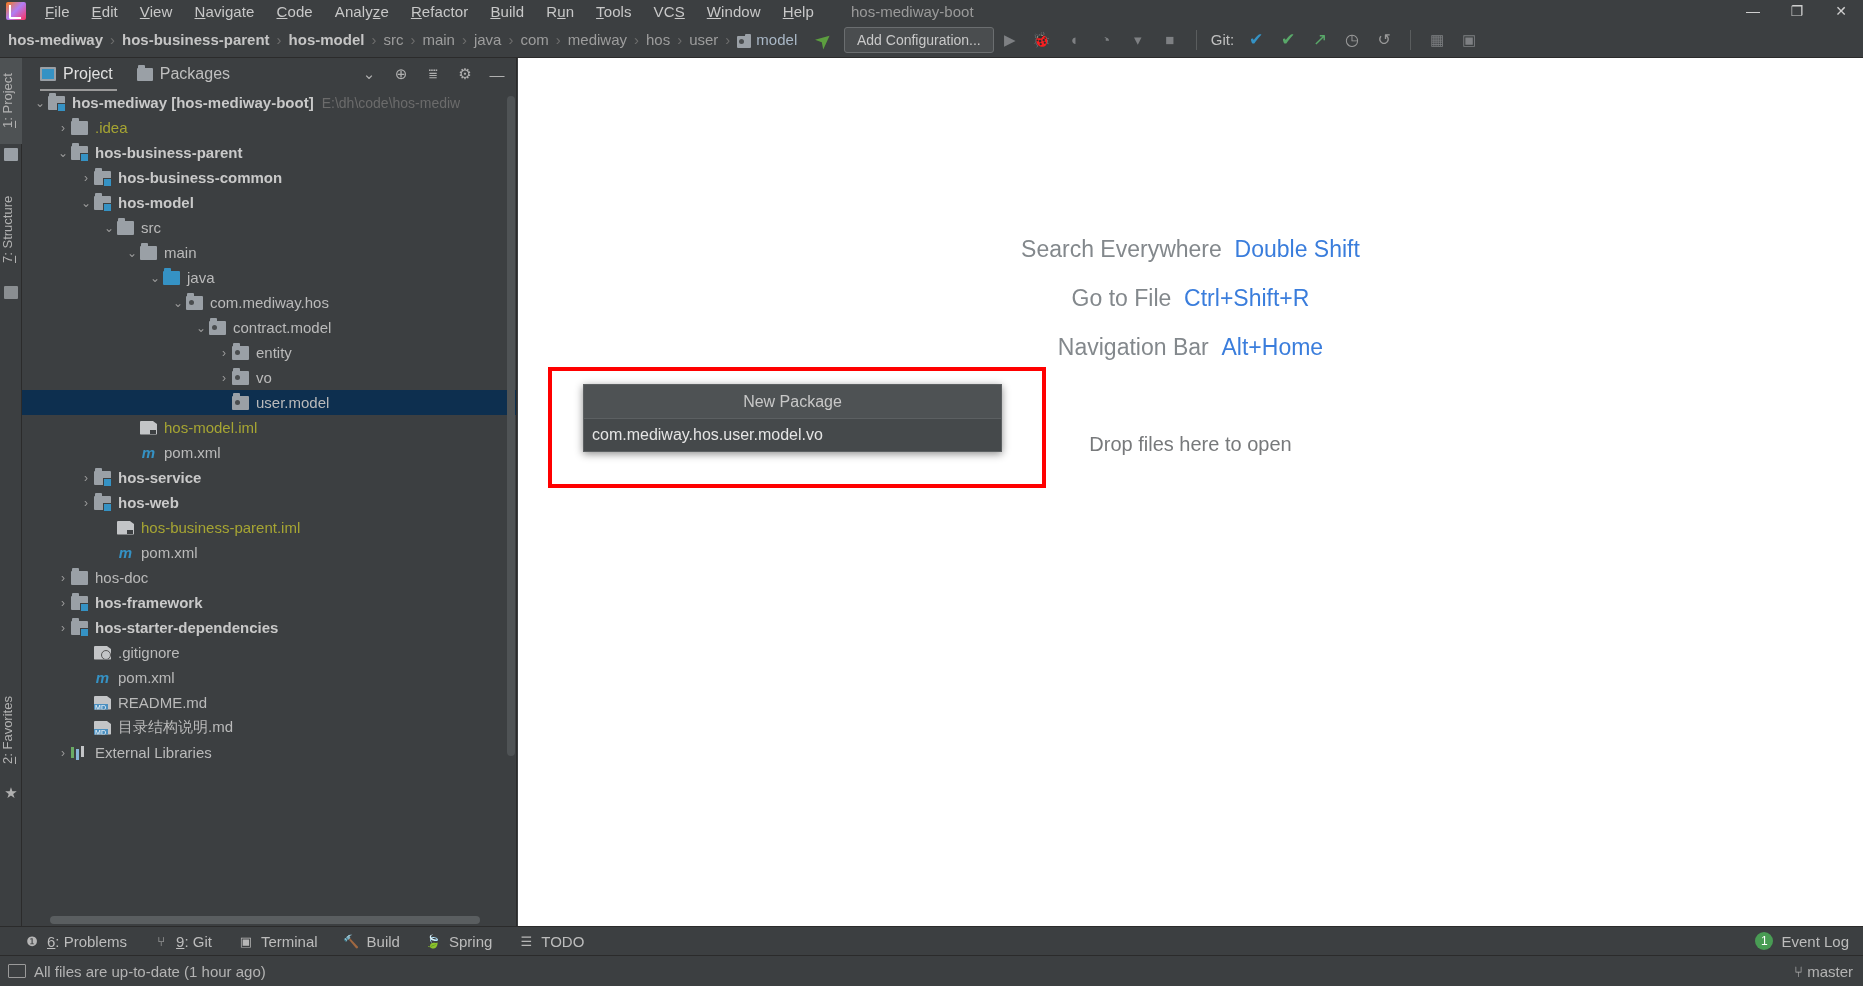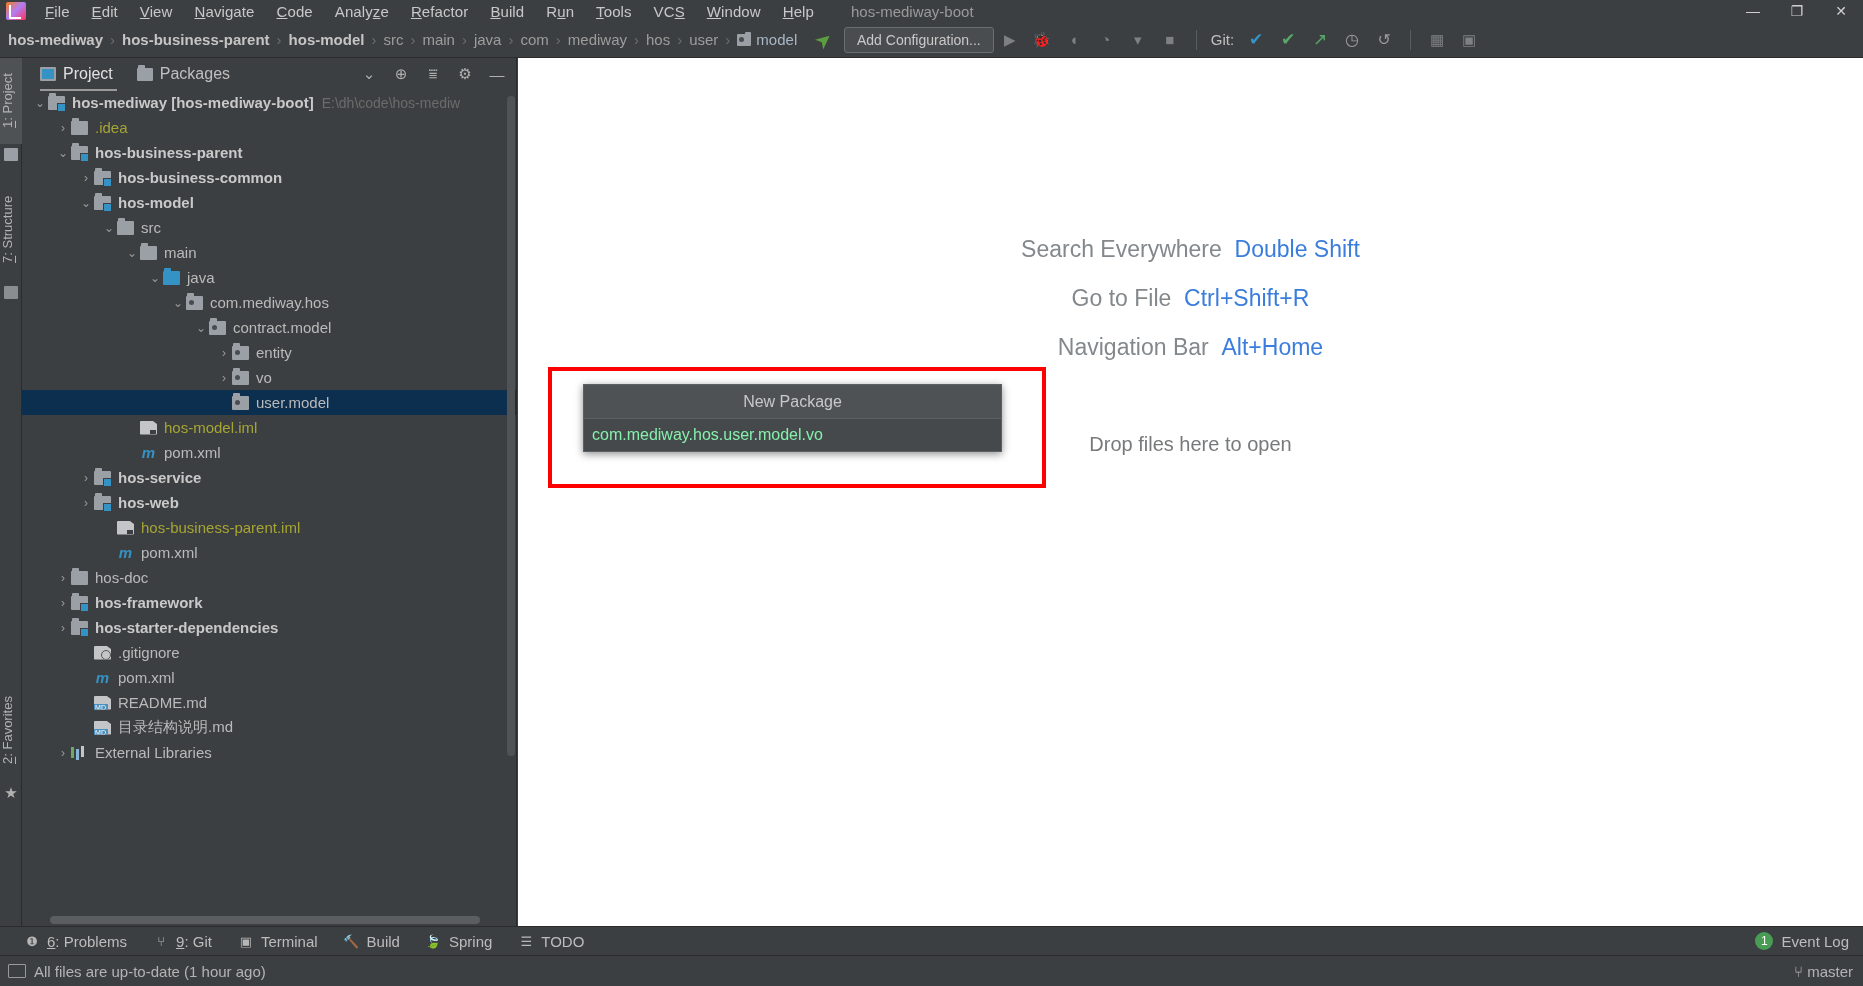--- a/index.html
+++ b/index.html
@@ -35,21 +35,21 @@
   .win-title { font-size: 15px; color: #9a9a9a; margin-left: 26px; white-space: nowrap; }
   .win-ctrls { position:absolute; right: 0; top: 0; height: 22px; display:flex; align-items:center; }
   .win-btn { width: 44px; height: 22px; display:flex; align-items:center; justify-content:center; color:#cfcfcf; font-size:14px; }
 
   
   .navbar {
     position: absolute; top: 22px; left: 0; width: 1863px; height: 36px;
     background: #3c3f41; display: flex; align-items: center;
     border-bottom: 1px solid #2b2b2b; padding-left: 8px;
   }
-  .crumb { display:flex; align-items:center; font-size:15px; white-space:nowrap; }
+  .crumb { display:flex; align-items:flex-end; font-size:15px; white-space:nowrap; }
   .crumb .txt { color:#a9b7c6; }
   .crumb.bold .txt { font-weight: bold; color:#c5c5c5; }
   .crumb.dim .txt { color:#9d9d9d; }
   .crumb .sep { color:#6e6e6e; margin: 0 7px; font-size:15px; }
   .pkgicon {
     width:14px;height:12px;margin-right:5px;background:#9aa0a6;border-radius:1px;position:relative;flex:none;
   }
   .pkgicon::before{content:"";position:absolute;left:2px;top:3px;width:5px;height:5px;border-radius:50%;background:#4a4d4f;}
   .pkgicon::after{content:"";position:absolute;right:0;top:-2px;width:6px;height:3px;background:#9aa0a6;border-radius:1px 1px 0 0;}
   .toolbar-sep { width:1px; height:20px; background:#5a5d5e; margin:0 10px; }
@@ -159,21 +159,21 @@
     box-shadow: 0 2px 8px rgba(0,0,0,.45);
   }
   .popup-title {
     height:34px; background:#4e5254; border:1px solid #5c6062; border-bottom:none;
     display:flex; align-items:center; justify-content:center;
     font-size:16px; color:#c8c8c8;
   }
   .popup-input {
     height:34px; background:#45494b; border:1px solid #5c6062;
     display:flex; align-items:center; padding-left:8px;
-    font-size:16px; color:#86efac;
+    font-size:16px; color:#e5e5e5;
   }
   .redbox {
     position:absolute; left:548px; top:367px; width:498px; height:121px;
     border:4px solid #ff0000; pointer-events:none;
   }
 
   
   .toolwin-bar {
     position:absolute; left:0; bottom:31px; width:1863px; height:29px;
     background:#3c3f41; border-top:1px solid #2b2b2b;

